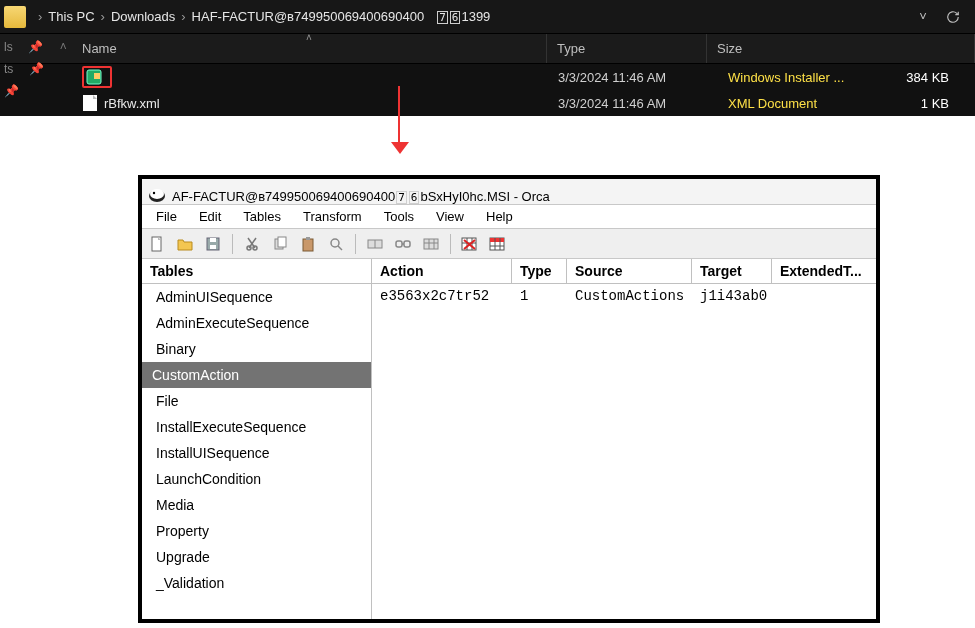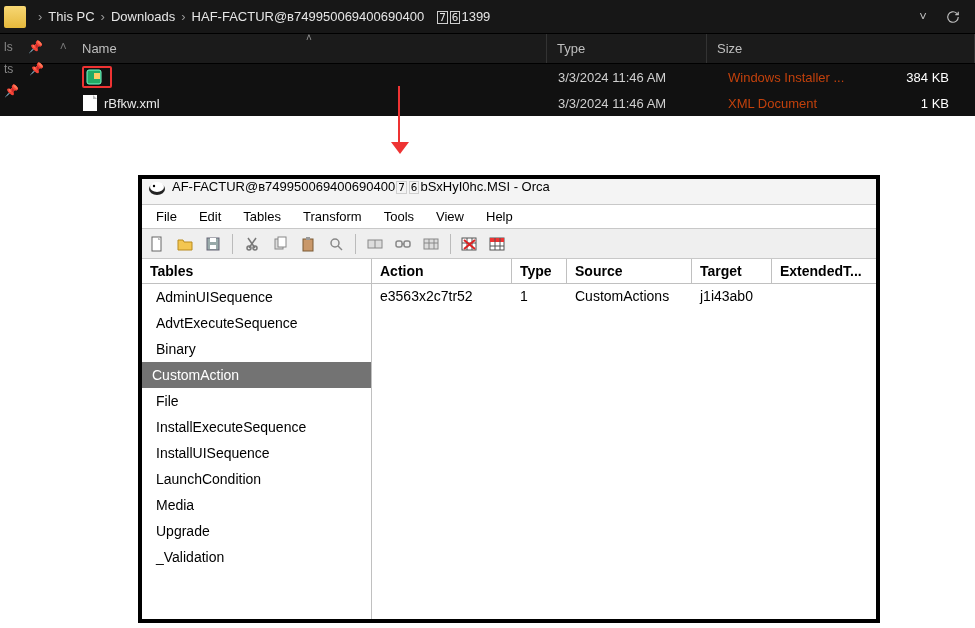--- a/index.html
+++ b/index.html
@@ -51,42 +51,42 @@
   .col.type { width: 160px; }
   .col.size { flex:1; }
 
   .file-rows { background:#111; }
   .file-row { display:flex; align-items:center; height:26px; }
   .row-gutter { width:72px; display:flex; justify-content:flex-end; padding-right:10px;}
   .file-icon { width:16px; height:16px; display:inline-flex; align-items:center; justify-content:center; margin-right:6px;}
   .cell { color:#e8e8e8; font-size:13px; display:flex; align-items:center;}
   .cell.name { width: 476px; padding-left:10px;}
   .cell.date { width: 170px; padding-left:10px; color:#d0d0d0;}
-  .cell.type { width: 160px; padding-left:10px; color:#c2410c;}
+  .cell.type { width: 160px; padding-left:10px; color:#fde047;}
   .cell.size { flex:1; padding-right:26px; justify-content:flex-end; color:#ffffff;}
   .highlight-red { border:2px solid #e33; border-radius:2px; padding:0 2px; display:inline-flex; align-items:center; height:22px;}
   .boxed-inline { font-family:monospace; font-size:11px; }
   .boxed-inline .bx { display:inline-block; border:1px solid #cfcfcf; padding:0 1px; margin:0 1px; line-height:11px;}
 
   .left-pins { position:absolute; left:0; top:36px; color:#888; font-size:12px; }
   .pin-row { height:22px; display:flex; align-items:center; gap:16px; padding-left:4px;}
 
   
   .arrow-wrap { position:relative; height:34px; background:#fff;}
   .arrow-line { position:absolute; left:398px; top:-30px; width:2px; height:60px; background:#e33;}
   .arrow-head { position:absolute; left:391px; top:26px; width:0;height:0;
     border-left:9px solid transparent; border-right:9px solid transparent; border-top:12px solid #e33;}
 
   
   .orca {
     position:absolute; left:138px; top:175px; width:742px; height:448px;
     border:4px solid #000; background:#fff;
   }
   .orca-title {
-    height:26px; background:#f4f4f4; display:flex; align-items:flex-start; padding:0 6px;
+    height:26px; background:#f4f4f4; display:flex; align-items:flex-end; padding:0 6px;
     font-size:13px; border-bottom:1px solid #c8c8c8;
   }
   .orca-ico { width:18px;height:18px; margin-right:6px; display:inline-flex;}
   .orca-menu {
     height:24px; display:flex; align-items:center; gap:2px; padding:0 4px;
     border-bottom:1px solid #c8c8c8; background:#fff;
   }
   .orca-menu span { padding:2px 10px; font-size:13px; }
   .orca-toolbar {
     height:30px; background:#efefef; border-bottom:1px solid #c8c8c8;
@@ -100,21 +100,21 @@
   .orca-left-head { font-weight:bold; padding:4px 8px; font-size:14px; border-bottom:1px solid #c0c0c0;}
   .orca-table-list { flex:1; overflow:hidden;}
   .orca-table-item { padding:4px 14px; font-size:14px; line-height:18px; }
   .orca-table-item.selected { background:#737373; color:#fff; padding-left:10px;}
 
   .orca-right { flex:1; display:flex; flex-direction:column;}
   .orca-grid-head { display:flex; border-bottom:1px solid #c0c0c0;}
   .orca-grid-head div { font-weight:bold; padding:4px 8px; font-size:14px; border-right:1px solid #c0c0c0;}
   .gh-action { width:140px;} .gh-type{ width:55px;} .gh-source{width:125px;} .gh-target{width:80px;} .gh-ext{flex:1; border-right:none !important;}
   .orca-grid-row { display:flex; }
-  .orca-grid-row div { padding:4px 8px; font-size:14px; }
+  .orca-grid-row div { padding:4px 8px; font-size:14px;font-family:Liberation Mono, monospace; }
   .gc-action{width:140px;} .gc-type{width:55px;} .gc-source{width:125px;} .gc-target{width:80px;} .gc-ext{flex:1;}
 
   svg { display:block; }
 </style>
 </head>
 <body>
 
 <div class="explorer">
 
   <div class="addr-row">
@@ -315,28 +315,29 @@
           <line x1="1" y1="10" x2="15" y2="10" stroke="#555"></line>
         </svg>
       </div>
   </div>
 
   <div class="orca-body">
     <div class="orca-left">
       <div class="orca-left-head">Tables</div>
       <div class="orca-table-list" id="tables-list">
           <div class="orca-table-item">AdminUISequence</div>
-          <div class="orca-table-item">AdvtExecuteSequence</div>
+          <div class="orca-table-item">AdminExecuteSequence</div>
           <div class="orca-table-item">Binary</div>
           <div class="orca-table-item selected">CustomAction</div>
           <div class="orca-table-item">File</div>
           <div class="orca-table-item">InstallExecuteSequence</div>
           <div class="orca-table-item">InstallUISequence</div>
           <div class="orca-table-item">LaunchCondition</div>
           <div class="orca-table-item">Media</div>
+          <div class="orca-table-item">Property</div>
           <div class="orca-table-item">Upgrade</div>
           <div class="orca-table-item">_Validation</div>
         </div>
     </div>
     <div class="orca-right">
       <div class="orca-grid-head">
         <div class="gh-action">Action</div>
         <div class="gh-type">Type</div>
         <div class="gh-source">Source</div>
         <div class="gh-target">Target</div>

